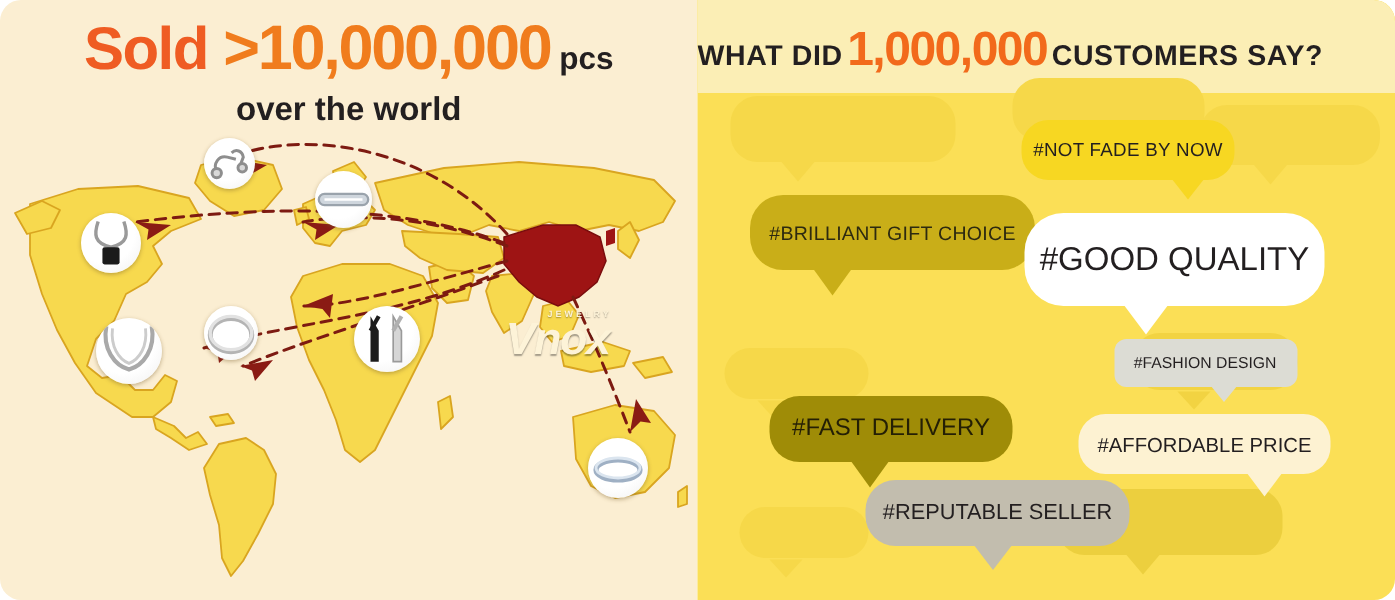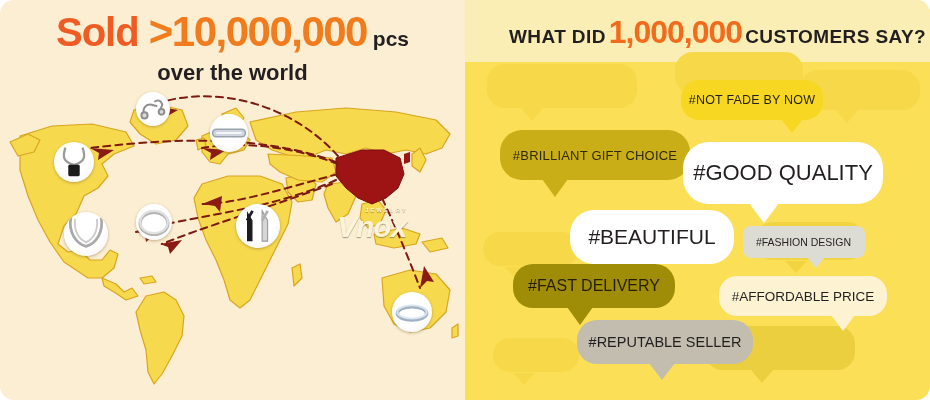--- a/index.html
+++ b/index.html
@@ -117,24 +117,22 @@
     position: absolute;
     left: 0; top: 0; right: 0;
     height: 62px;
     background: #fbeeb5;
     border-radius: 0 14px 0 0;
   }
   .rp-head {
     position: absolute;
     top: 14px;
     left: 0; right: 0;
-    text-align: center;
     white-space: nowrap;
     z-index: 4;
-    padding-left: 40px;
   }
   .rp-head .rh-t {
     font-size: 19px;
     font-weight: bold;
     color: #231f20;
     letter-spacing: .4px;
   }
   .rp-head .rh-n {
     font-size: 32px;
     font-weight: bold;
@@ -358,24 +356,20 @@
     <div class="bub real" style="left:35px; top:130px; width:190px; height:50px; background:#c9ae18; color:#2d2a10; font-size:13px; letter-spacing:.2px; border-radius:22px;">
       <span class="tail" style="left:42px; border-top:18px solid #c9ae18; border-left-width:13px; border-right-width:13px; bottom:-17px;"></span>
       <span>#BRILLIANT GIFT CHOICE</span>
     </div>
 
     <div class="bub real" style="left:218px; top:142px; width:200px; height:62px; background:#ffffff; color:#231f20; font-size:22px; border-radius:26px;">
       <span class="tail" style="left:66px; border-top:20px solid #ffffff; border-left-width:15px; border-right-width:15px; bottom:-19px;"></span>
       <span>#GOOD QUALITY</span>
     </div>
 
-    <div class="bub real" style="left:105px; top:210px; width:164px; height:54px; background:#ffffff; color:#231f20; font-size:21px; border-radius:24px;">
-      <span class="tail" style="left:60px; border-top:19px solid #ffffff; border-left-width:14px; border-right-width:14px; bottom:-18px;"></span>
-      <span>#BEAUTIFUL</span>
-    </div>
 
     <div class="bub real" style="left:278px; top:226px; width:122px; height:32px; background:#dcdcd4; color:#231f20; font-size:10.5px; border-radius:8px;justify-content:flex-end;">
       <span class="tail" style="left:64px; border-top:11px solid #dcdcd4; border-left-width:9px; border-right-width:9px; bottom:-10px;"></span>
       <span>#FASHION DESIGN</span>
     </div>
 
     <div class="bub real" style="left:48px; top:264px; width:162px; height:44px; background:#9f8c07; color:#241f05; font-size:16px; border-radius:20px;">
       <span class="tail" style="left:54px; border-top:18px solid #9f8c07; border-left-width:13px; border-right-width:13px; bottom:-17px;"></span>
       <span>#FAST DELIVERY</span>
     </div>

